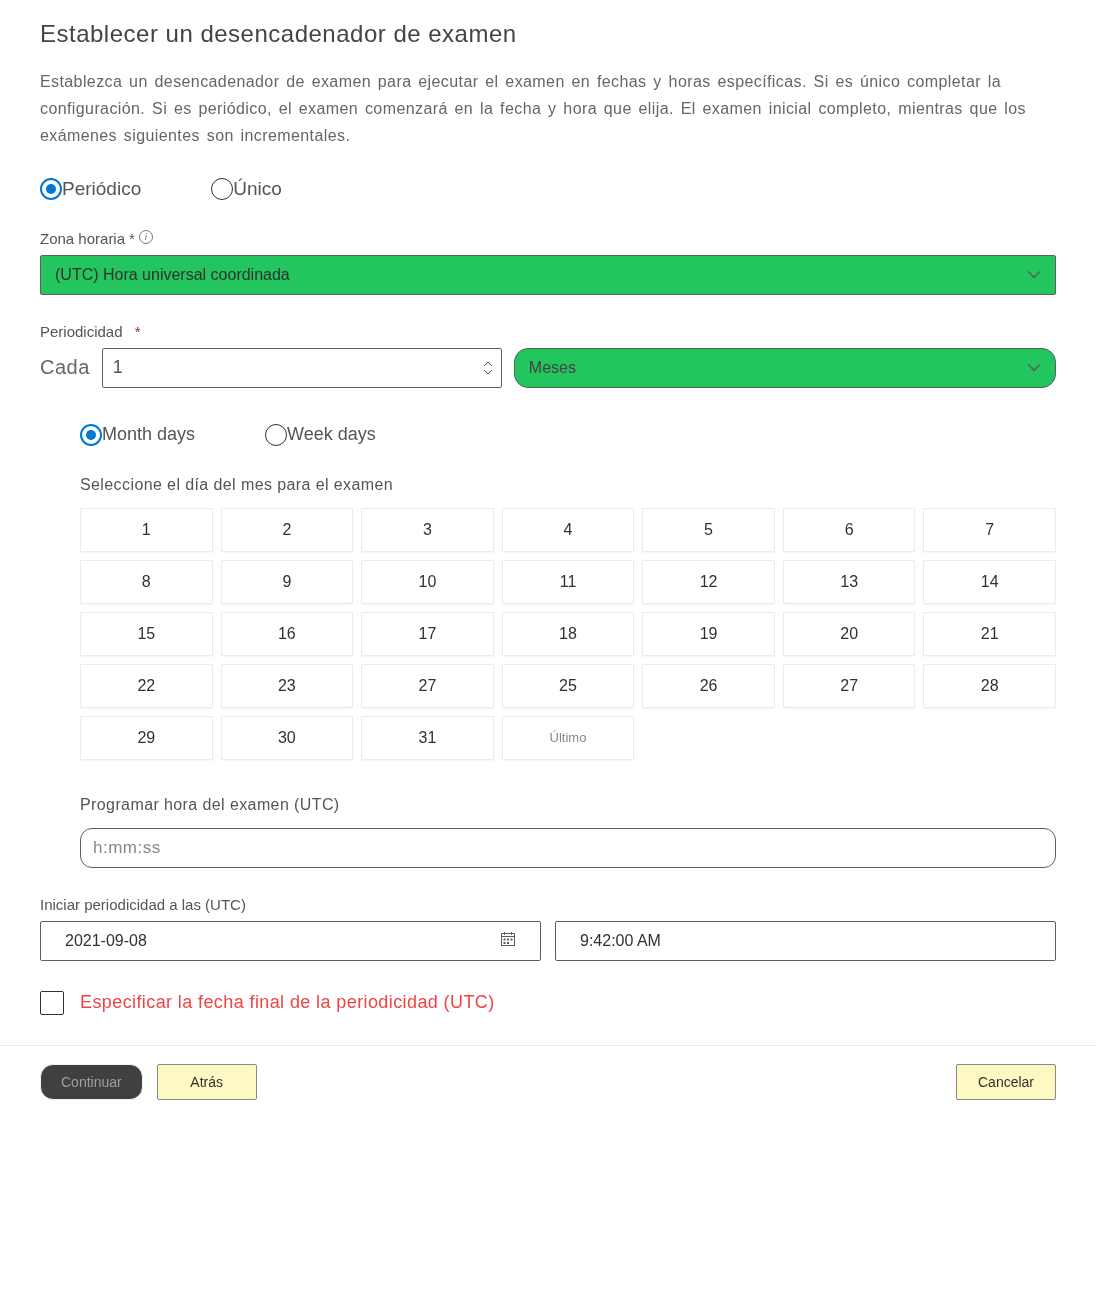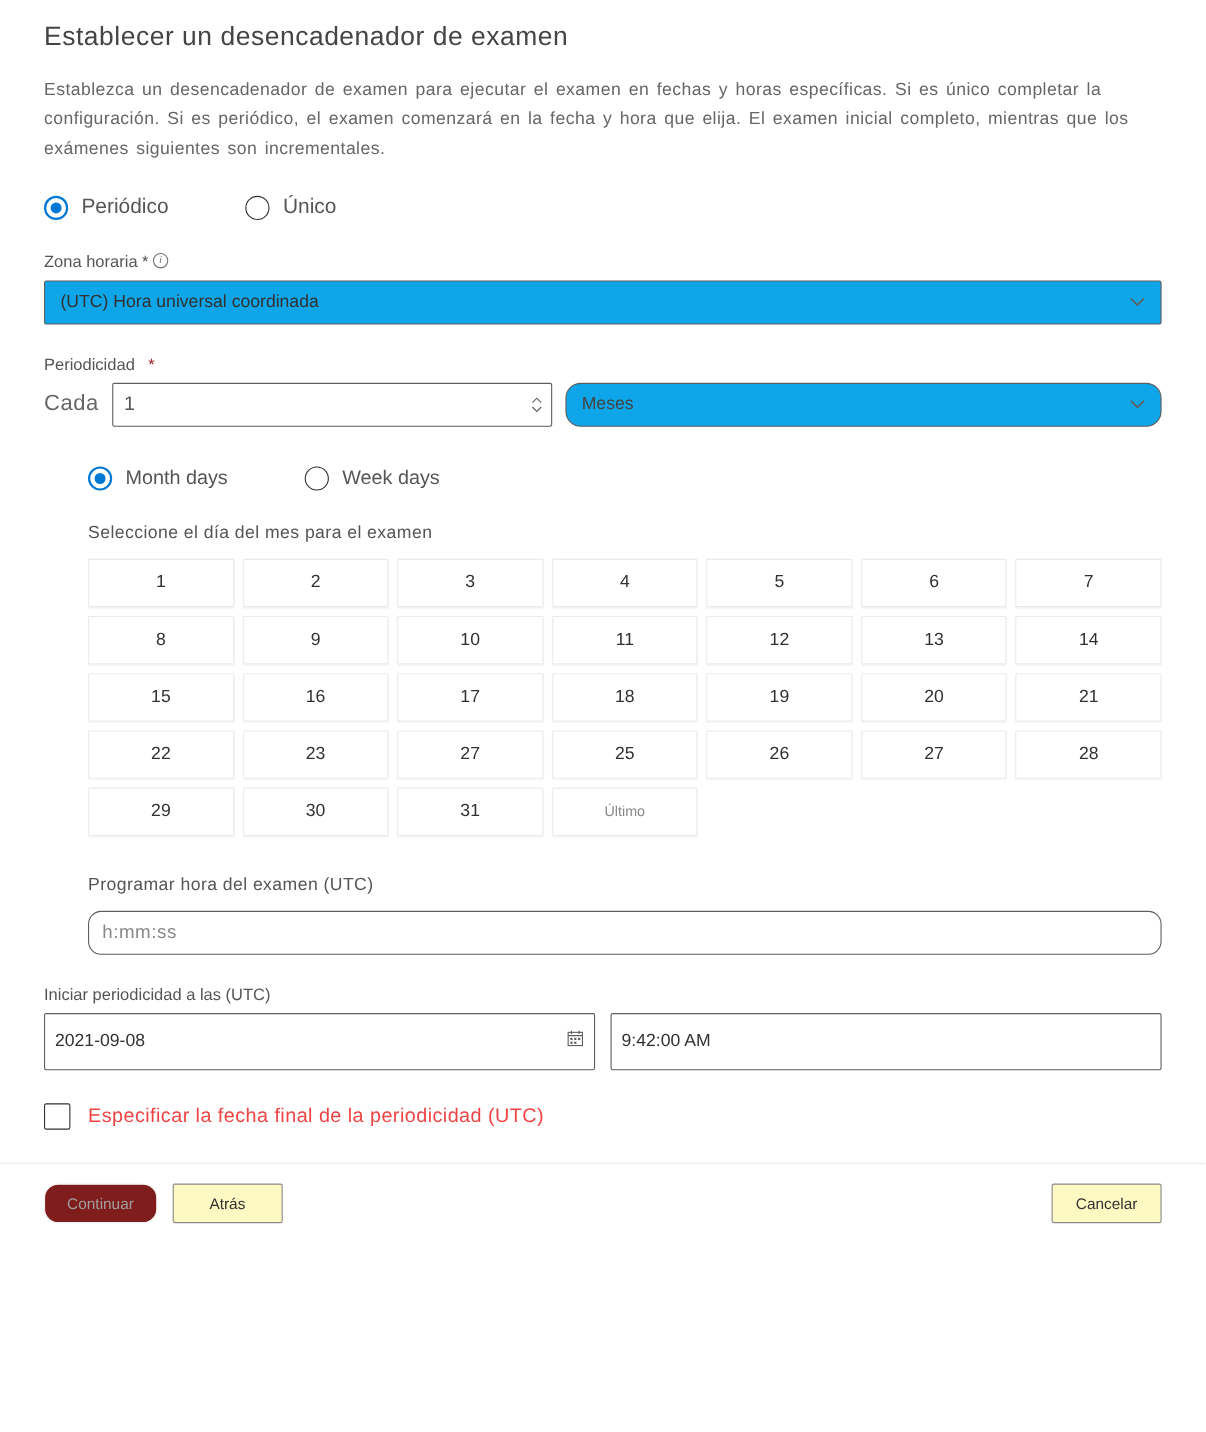--- a/index.html
+++ b/index.html
@@ -31,21 +31,20 @@
     }
     .radio-row {
       display: flex;
       gap: 70px;
       align-items: center;
       margin-bottom: 30px;
     }
     .radio-group {
       display: flex;
       align-items: center;
-      gap: 12px;
       cursor: pointer;
     }
     .radio-outer {
       width: 22px;
       height: 22px;
       border-radius: 50%;
       border: 1px solid #323130;
       display: flex;
       align-items: center;
       justify-content: center;
@@ -92,21 +91,21 @@
     }
     .dropdown {
       width: 100%;
       height: 40px;
       border: 1px solid #605e5c;
       border-radius: 2px;
       padding: 0 14px;
       display: flex;
       align-items: center;
       justify-content: space-between;
-      background: #0ea5e9;
+      background: #22c55e;
       cursor: pointer;
       font-size: 16px;
       color: #323130;
     }
     .dropdown.light-text { color: #444; }
     .chevron-down {
       width: 14px;
       height: 14px;
     }
     .chevron-down svg { width: 14px; height: 14px; }
@@ -191,24 +190,24 @@
       color: #323130;
       font-family: inherit;
     }
     .text-input::placeholder { color: #888; letter-spacing: 0.5px; }
     .start-row {
       display: flex;
       gap: 14px;
     }
     .start-row > * { flex: 1; }
     .date-input-wrap {
-      height: 52px;
+      height: 40px;
       border: 1px solid #605e5c;
       border-radius: 2px;
-      padding: 0 9px;
+      padding: 0 24px;
       display: flex;
       align-items: center;
       justify-content: space-between;
       font-size: 16px;
     }
     .calendar-icon svg { width: 16px; height: 16px; }
     .checkbox-row {
       display: flex;
       align-items: center;
       gap: 16px;
@@ -241,21 +240,21 @@
       padding: 0 20px;
       border: 1px solid #8a8886;
       background: #fef9c3;
       border-radius: 2px;
       font-size: 14px;
       font-family: inherit;
       cursor: pointer;
       color: #323130;
     }
     .btn.disabled {
-      background: #7f1d1d;
+      background: #404040;
       color: #a19f9d;
       border-color: #f3f2f1;
       cursor: default;
       border-radius: 13px;
     }
   </style>
 </head>
 <body>
 
 <div class="content">

